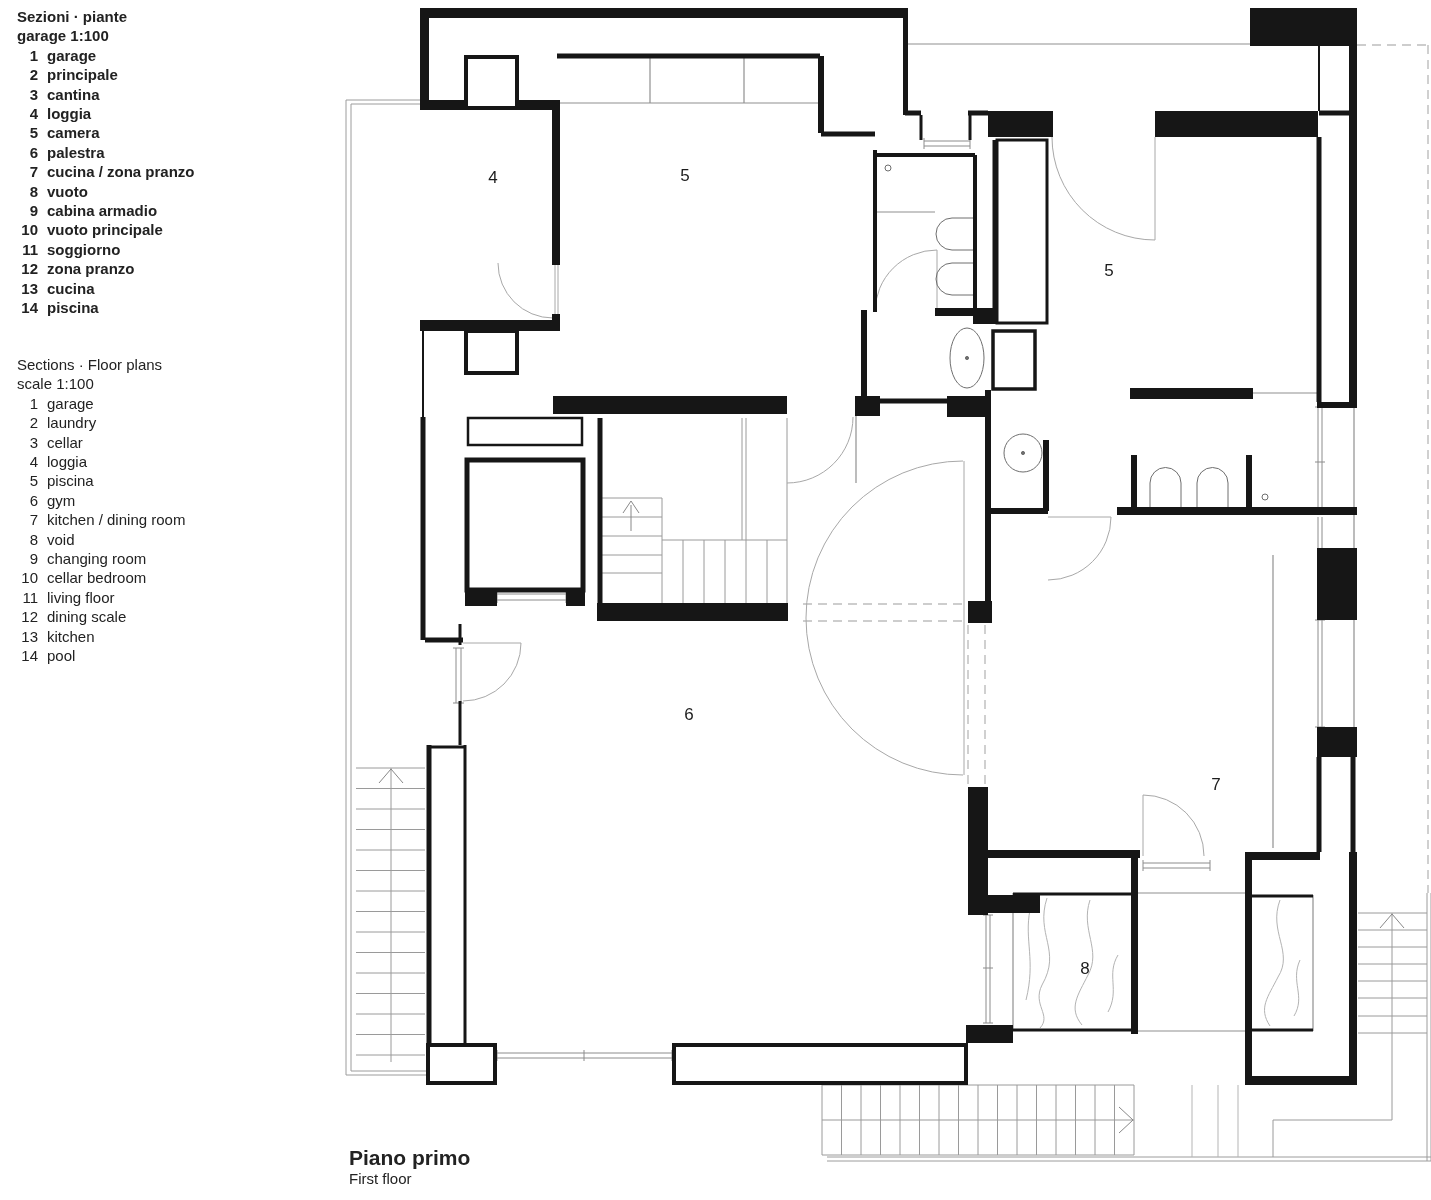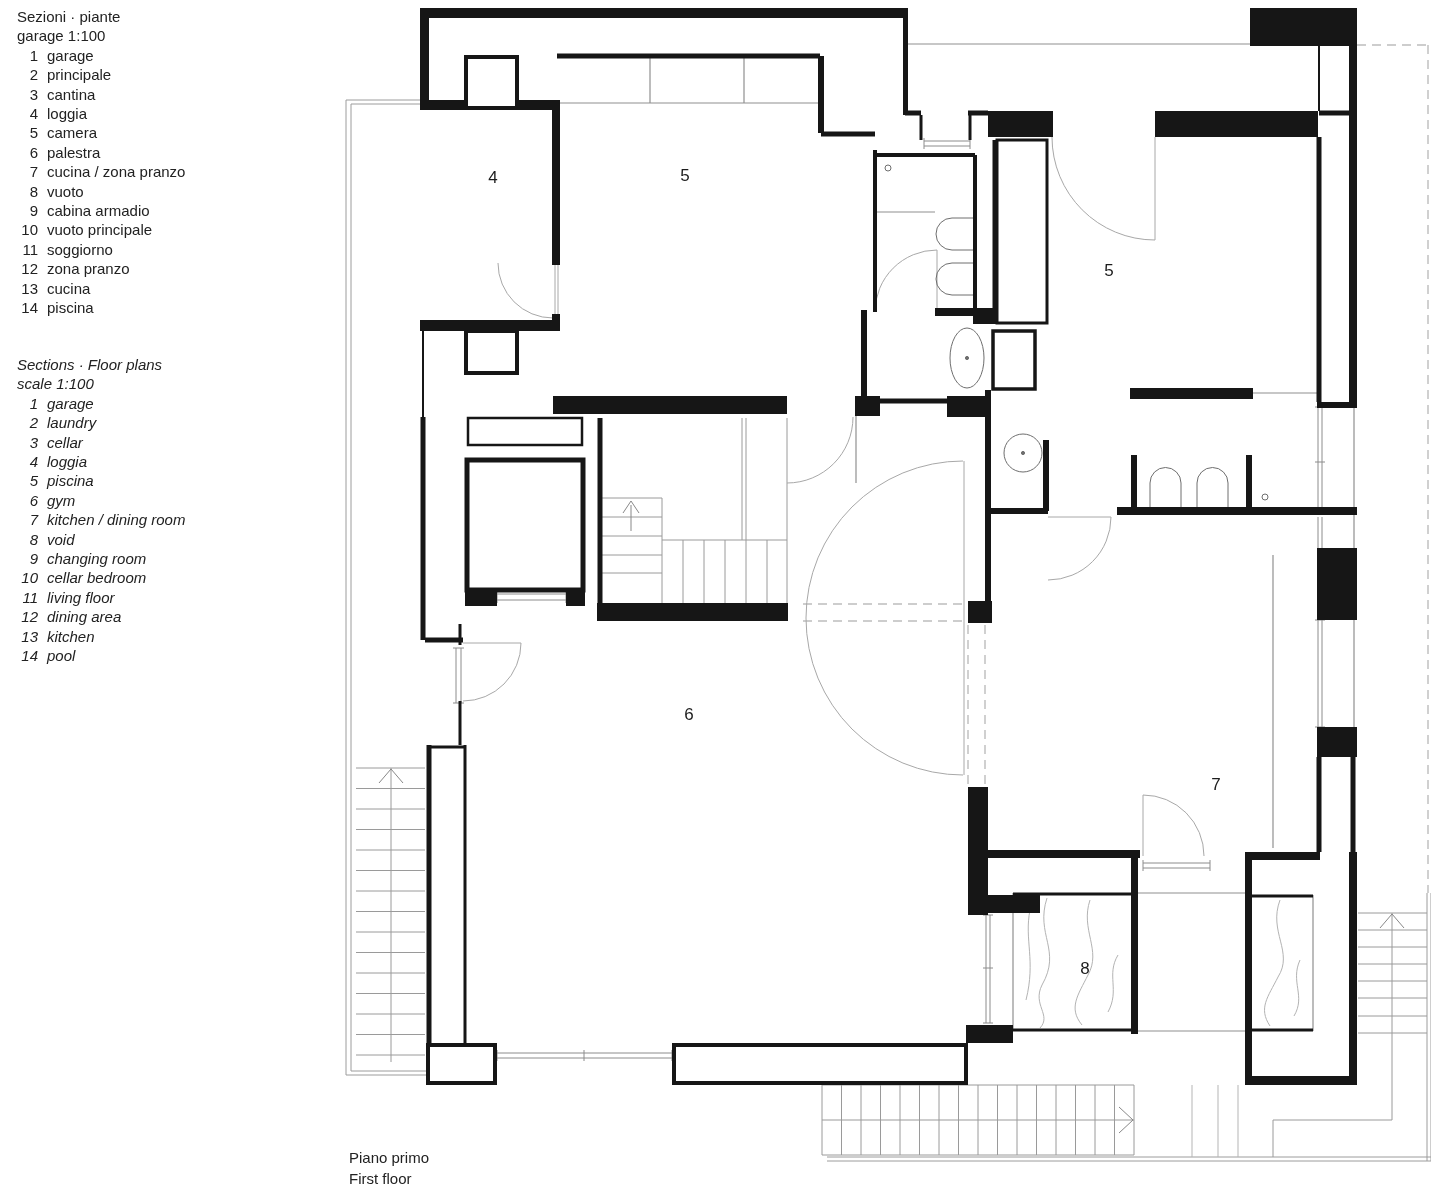--- a/index.html
+++ b/index.html
@@ -1,24 +1,24 @@
 <!DOCTYPE html>
 <html><head>
 <meta charset="utf-8">
 <style>
   html,body{margin:0;padding:0;background:#fff;}
   body{width:1431px;height:1200px;position:relative;overflow:hidden;
        font-family:"Liberation Sans","DejaVu Sans",sans-serif;color:#222;}
   .legend{position:absolute;left:17px;font-size:15px;line-height:19.4px;white-space:nowrap;}
-  .legend.it{top:7px;font-weight:400;}
-  .legend.en{top:355px;font-weight:400;font-style:italic;}
+  .legend.it{top:7px;font-weight:700;}
+  .legend.en{top:355px;font-weight:400;}
   .legend .row{display:flex;}
   .legend .num{display:inline-block;width:21px;text-align:right;margin-right:9px;flex:0 0 21px;}
   .caption{position:absolute;left:349px;top:1147px;line-height:21px;}
-  .caption .t1{font-size:15px;font-weight:400;}
+  .caption .t1{font-size:21px;font-weight:700;}
   .caption .t2{font-size:15px;}
   svg{position:absolute;left:0;top:0;}
   svg text{font-family:"Liberation Sans","DejaVu Sans",sans-serif;font-size:17px;fill:#1c1c1c;}
 </style>
 </head>
 <body>
 
 <div class="legend it">
   <div>Sezioni · piante</div>
   <div>garage 1:100</div>
@@ -122,21 +122,21 @@
   <div class="row">
       <span class="num">10</span>
       <span>cellar bedroom</span>
     </div>
   <div class="row">
       <span class="num">11</span>
       <span>living floor</span>
     </div>
   <div class="row">
       <span class="num">12</span>
-      <span>dining area</span>
+      <span>dining scale</span>
     </div>
   <div class="row">
       <span class="num">13</span>
       <span>kitchen</span>
     </div>
   <div class="row">
       <span class="num">14</span>
       <span>pool</span>
     </div>
 </div>

